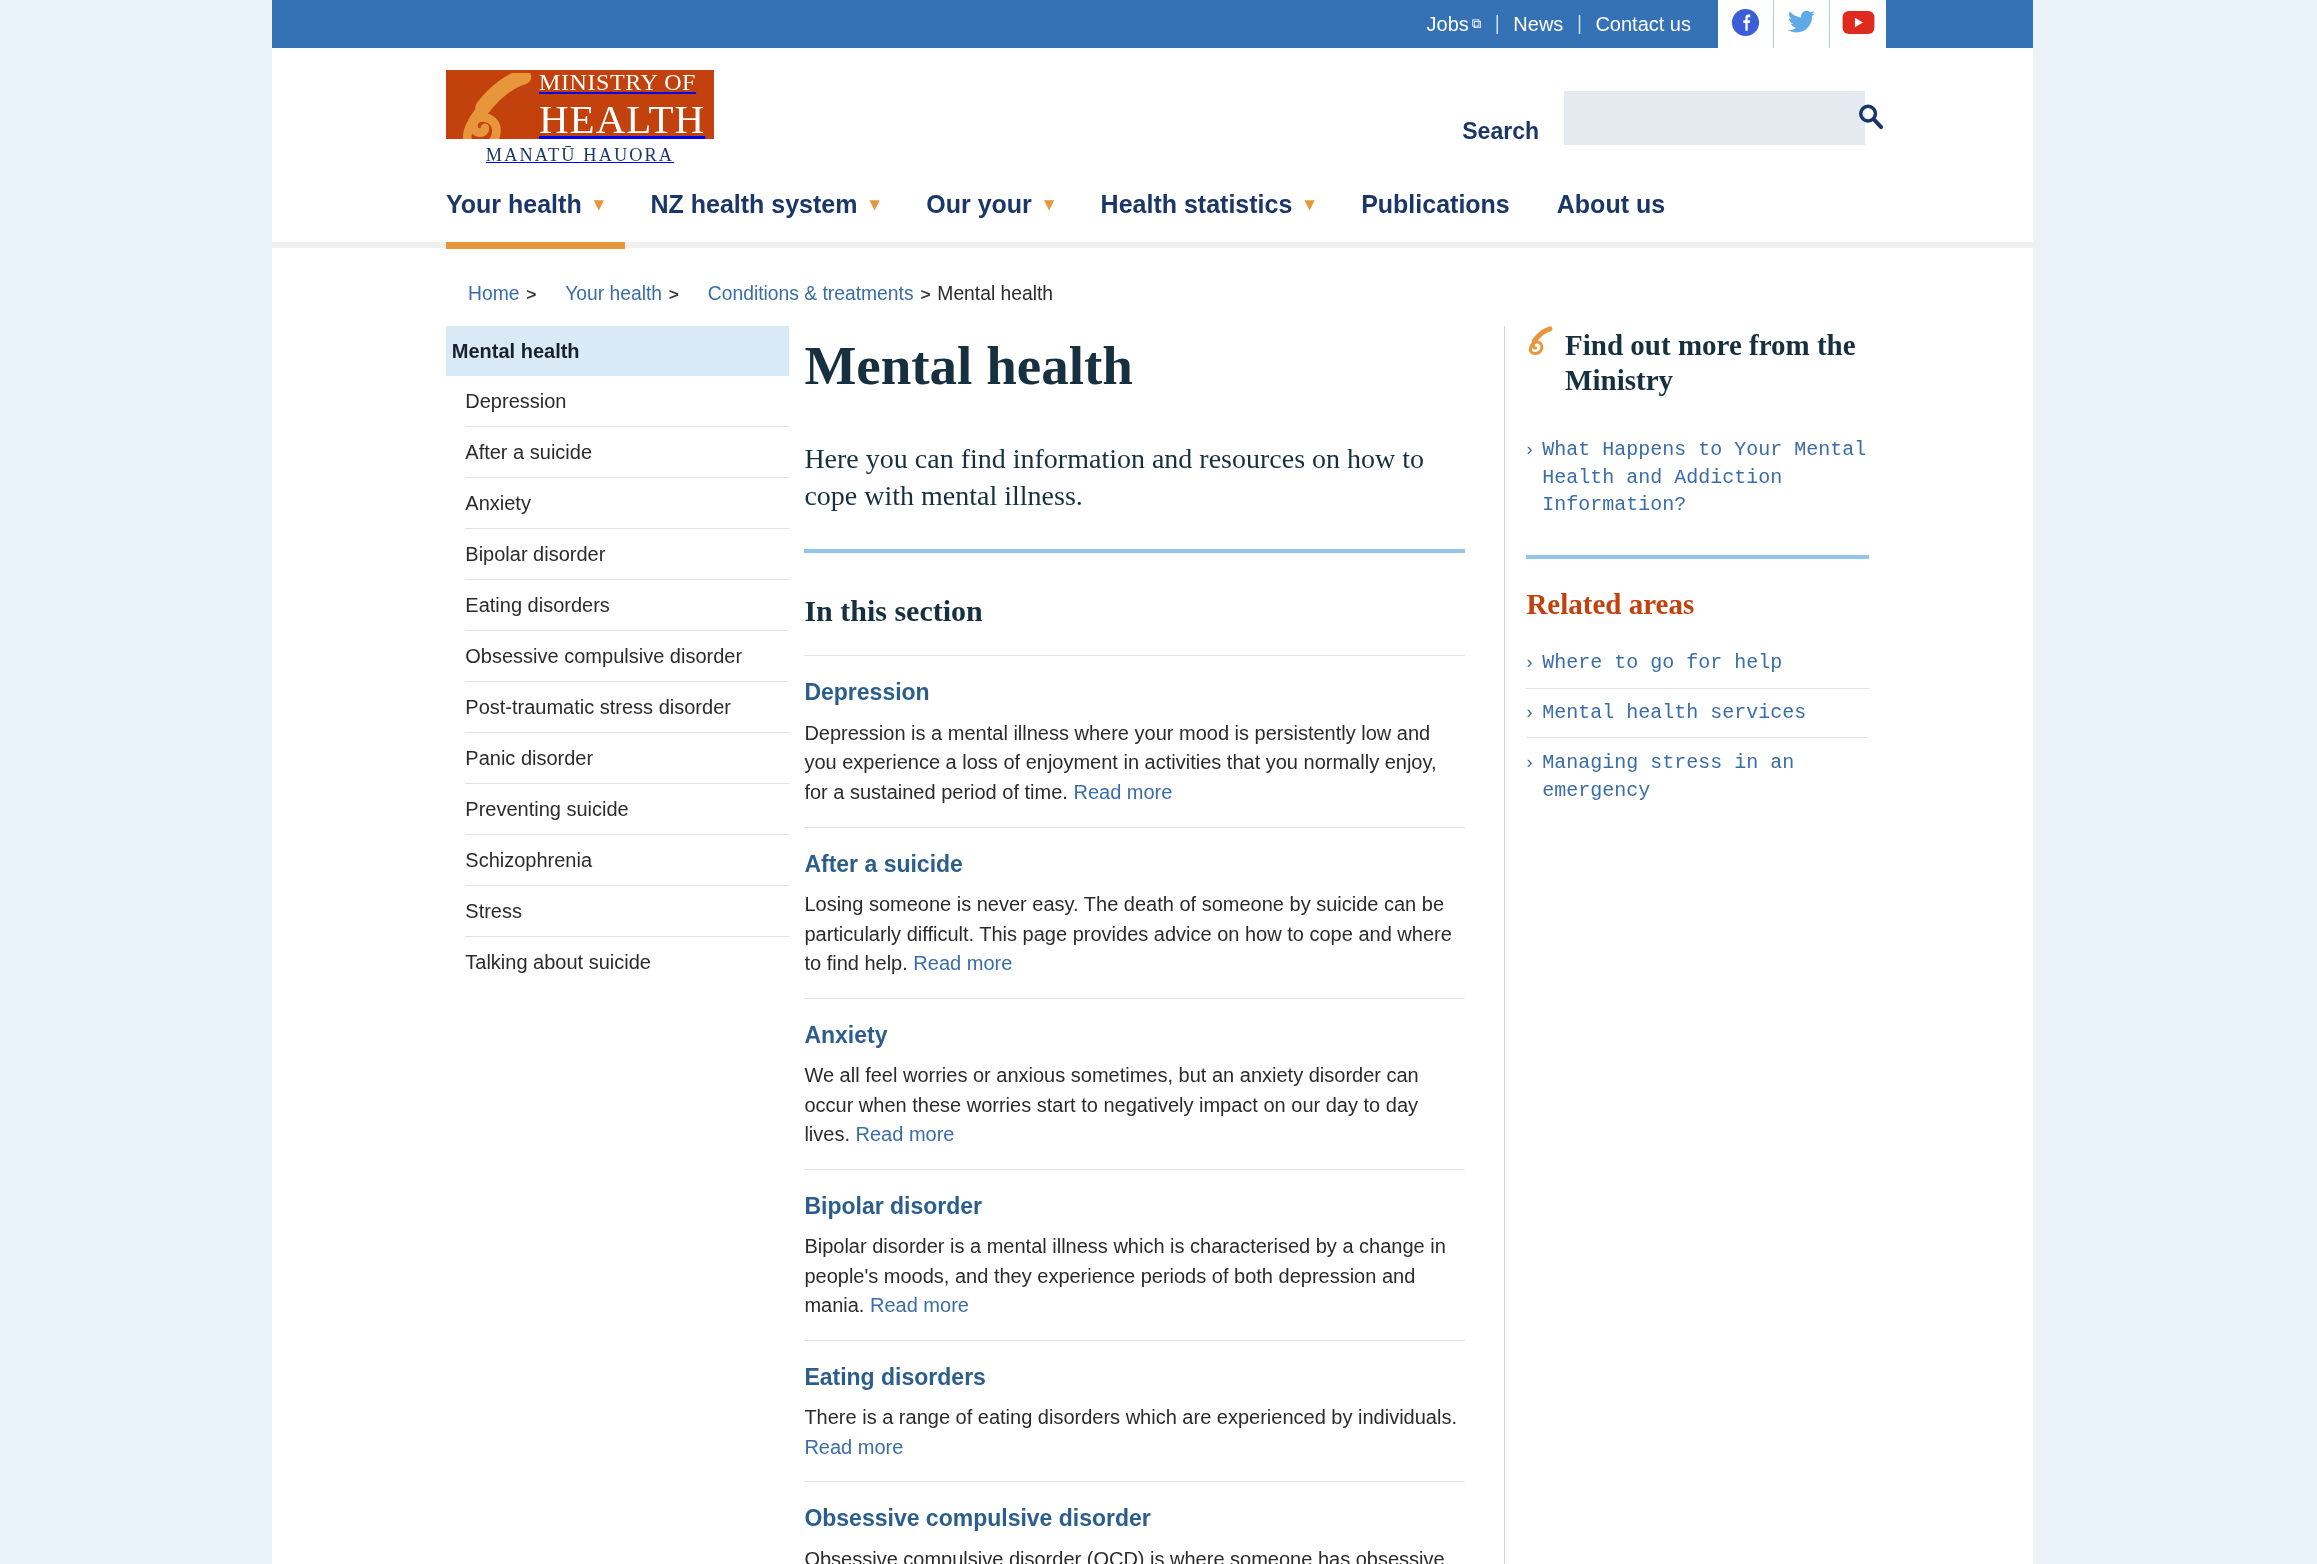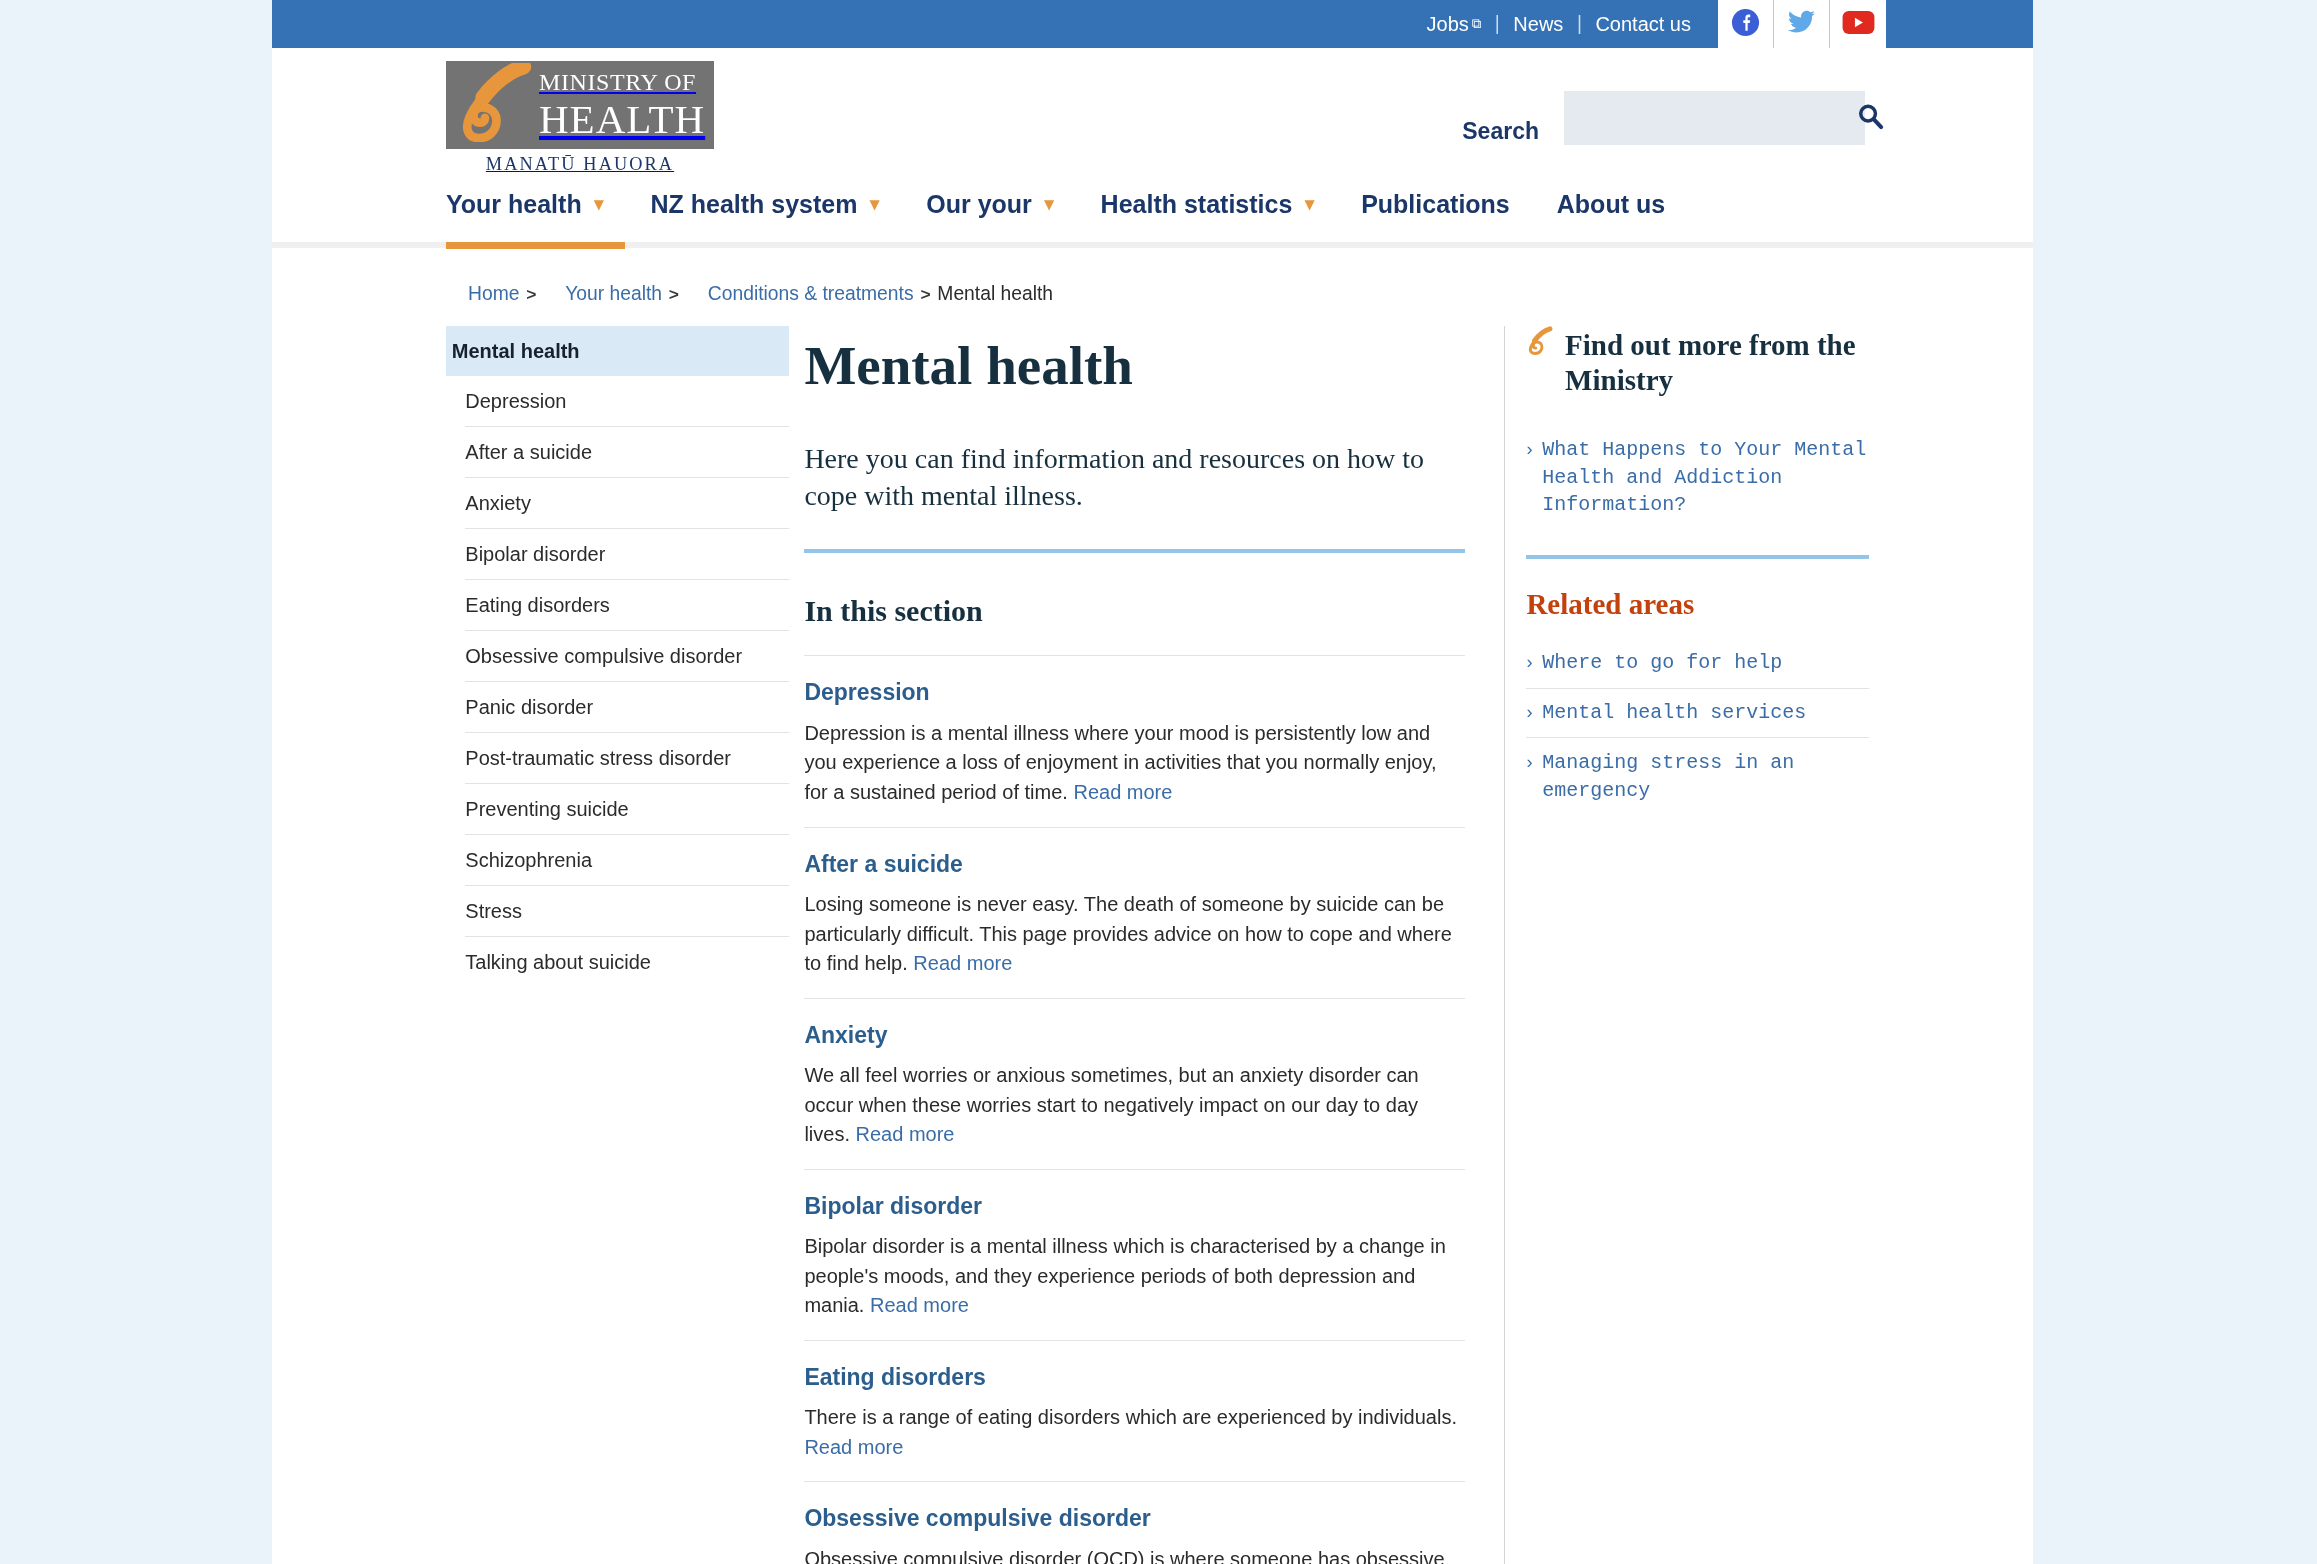--- a/index.html
+++ b/index.html
@@ -48,22 +48,22 @@
 
   
   .masthead {
     height: 140px;
     display: flex; align-items: center;
     padding: 0 0 0 174px;
     position: relative;
   }
   .logo { display: flex; flex-direction: column; align-items: center; }
   .logo-box {
-    width: 268px; height: 88px;
-    background: #737373;
+    width: 268px; height: 69px;
+    background: #c2410c;
     display: flex; align-items: center;
     position: relative; overflow: hidden;
   }
   .koru-mark { position: absolute; left: 5.8px; top: 2.9px; }
   .logo-words {
     margin-left: 93px; color: #ffffff;
     font-family: "Liberation Serif", serif;
     line-height: 1;
   }
   .logo-words .l1 { font-size: 24px; letter-spacing: 0.6px; display: block; }
@@ -350,24 +350,24 @@
           <li>
               <a href="#">Bipolar disorder</a>
             </li>
           <li>
               <a href="#">Eating disorders</a>
             </li>
           <li>
               <a href="#">Obsessive compulsive disorder</a>
             </li>
           <li>
+              <a href="#">Post-traumatic stress disorder</a>
+            </li>
+          <li>
               <a href="#">Panic disorder</a>
-            </li>
-          <li>
-              <a href="#">Post-traumatic stress disorder</a>
             </li>
           <li>
               <a href="#">Preventing suicide</a>
             </li>
           <li>
               <a href="#">Schizophrenia</a>
             </li>
           <li>
               <a href="#">Stress</a>
             </li>

